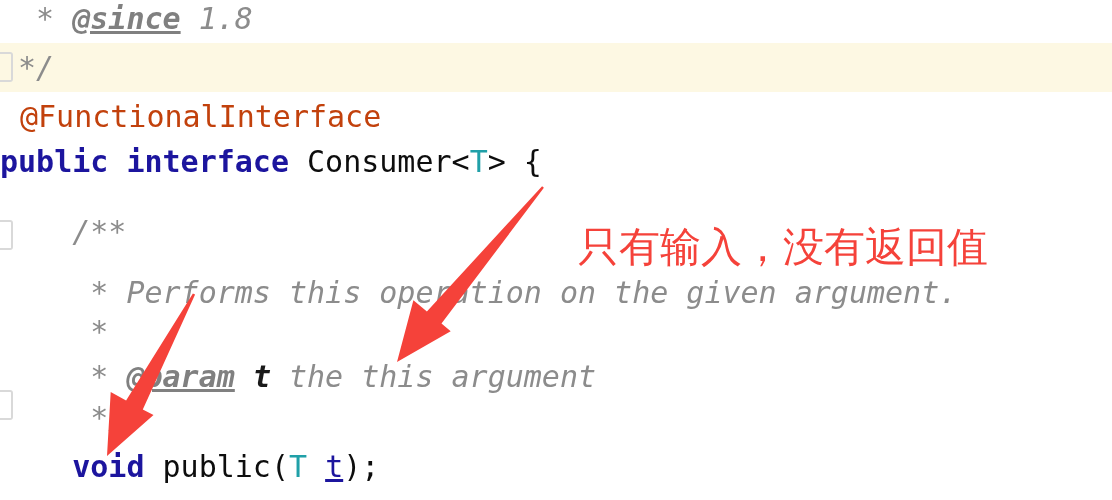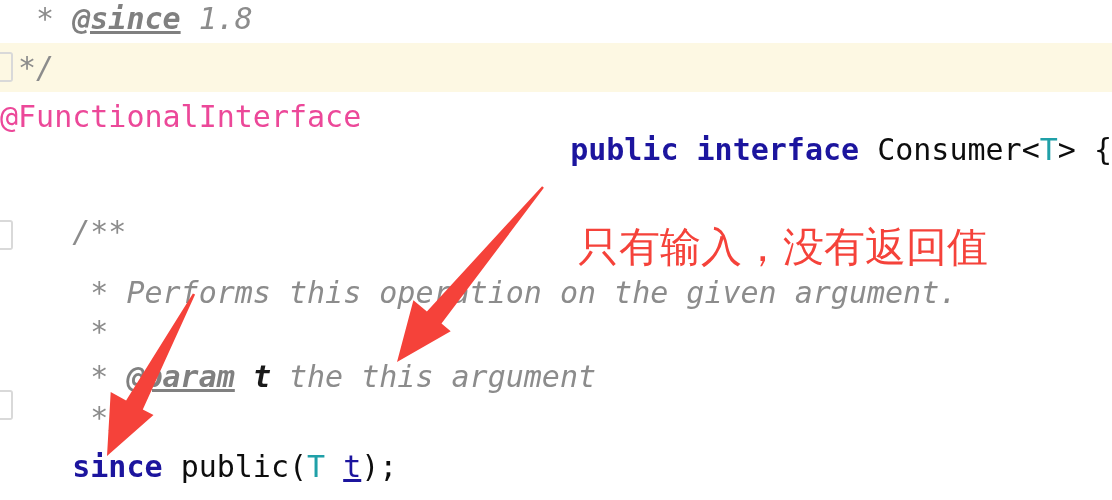--- a/index.html
+++ b/index.html
@@ -40,21 +40,21 @@
   .line-highlight {
     background: #fdf8e3;
   }
 
   
   .tok-comment   { color: #8c8c8c; font-style: italic; }
   .tok-tag       { color: #808080; font-style: italic; font-weight: bold;
                    text-decoration: underline; }
   .tok-tagval    { color: #8c8c8c; font-style: italic; }
   .tok-param     { color: #1a1a1a; font-style: italic; font-weight: bold; }
-  .tok-anno      { color: #ec4899; }
+  .tok-anno      { color: #c2410c; margin-left: 20px; }
   .tok-keyword   { color: #1c159e; font-weight: bold; }
   .tok-plain     { color: #0d0d0d; }
   .tok-type      { color: #20a0a8; }
   .tok-var       { color: #1c159e; text-decoration: underline; }
 
   
   .fold-marker {
     position: absolute;
     width: 13px;
     height: 30px;
@@ -82,28 +82,28 @@
   }
 </style>
 </head>
 <body>
 
 <div id="editor">
   <div id="lines-container">
       <div class="code-line" style="top: -6px;"><span class="tok-comment">  * </span><span class="tok-tag">@since</span><span class="tok-tagval"> 1.8</span></div>
       <div class="code-line line-highlight" style="top: 43px;"><span class="tok-comment"> */</span></div>
       <div class="code-line" style="top: 92px;"><span class="tok-anno">@FunctionalInterface</span></div>
-      <div class="code-line" style="top: 125px; text-align: right;"><span class="tok-keyword">public</span><span class="tok-plain"> </span><span class="tok-keyword">interface</span><span class="tok-plain"> </span><span class="tok-plain">Consumer&lt;</span><span class="tok-type">T</span><span class="tok-plain">&gt; {</span></div>
+      <div class="code-line" style="top: 137px;"><span class="tok-keyword">public</span><span class="tok-plain"> </span><span class="tok-keyword">interface</span><span class="tok-plain"> </span><span class="tok-plain">Consumer&lt;</span><span class="tok-type">T</span><span class="tok-plain">&gt; {</span></div>
       <div class="code-line" style="top: 186px;"><span class="tok-plain"> </span></div>
       <div class="code-line" style="top: 207px;"><span class="tok-comment">    /**</span></div>
       <div class="code-line" style="top: 268px;"><span class="tok-comment">     * Performs this operation on the given argument.</span></div>
       <div class="code-line" style="top: 307px;"><span class="tok-comment">     *</span></div>
       <div class="code-line" style="top: 352px;"><span class="tok-comment">     * </span><span class="tok-tag">@param</span><span class="tok-comment"> </span><span class="tok-param">t</span><span class="tok-tagval"> the this argument</span></div>
       <div class="code-line" style="top: 393px;"><span class="tok-comment">     */</span></div>
-      <div class="code-line" style="top: 442px;"><span class="tok-plain">    </span><span class="tok-keyword">since</span><span class="tok-plain"> </span><span class="tok-plain">public(</span><span class="tok-type">T</span><span class="tok-plain"> </span><span class="tok-var">t</span><span class="tok-plain">);</span></div>
+      <div class="code-line" style="top: 442px;"><span class="tok-plain">    </span><span class="tok-keyword">void</span><span class="tok-plain"> </span><span class="tok-plain">public(</span><span class="tok-type">T</span><span class="tok-plain"> </span><span class="tok-var">t</span><span class="tok-plain">);</span></div>
     </div>
   <div id="fold-container">
       <div class="fold-marker" style="left: 0px; top: 52px;"></div>
       <div class="fold-marker" style="left: 0px; top: 220px;"></div>
       <div class="fold-marker" style="left: 0px; top: 390px;"></div>
     </div>
 </div>
 
 <svg id="annotations" viewBox="0 0 1112 500" width="1112" height="500" xmlns="http://www.w3.org/2000/svg">
   <g id="arrow-group">

